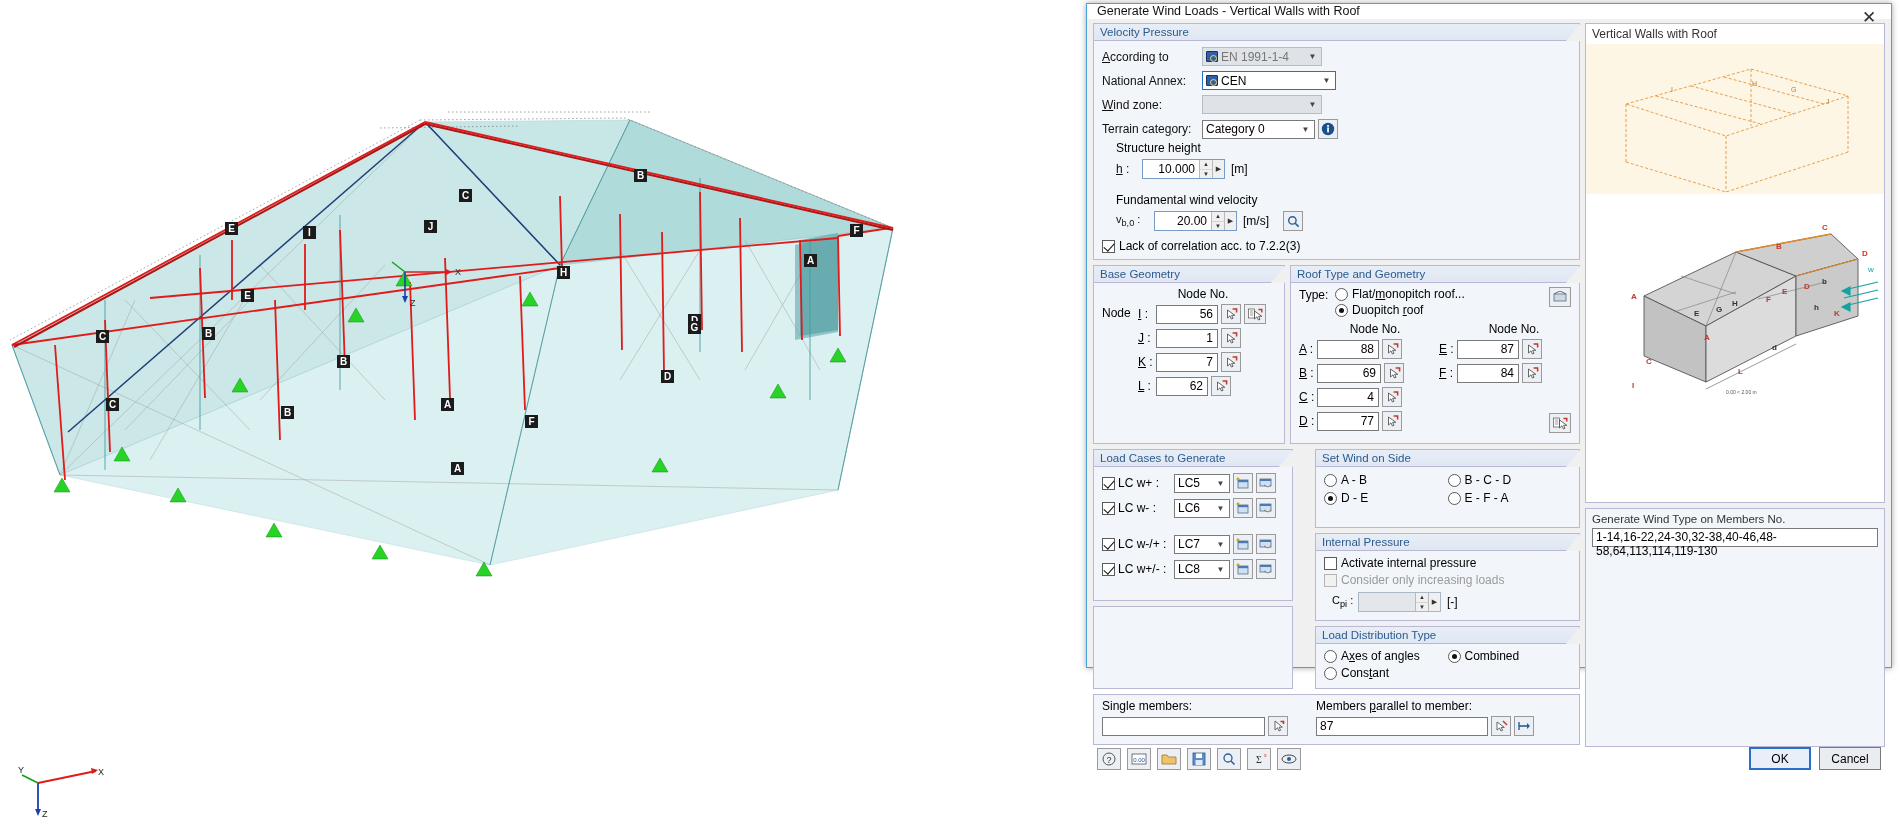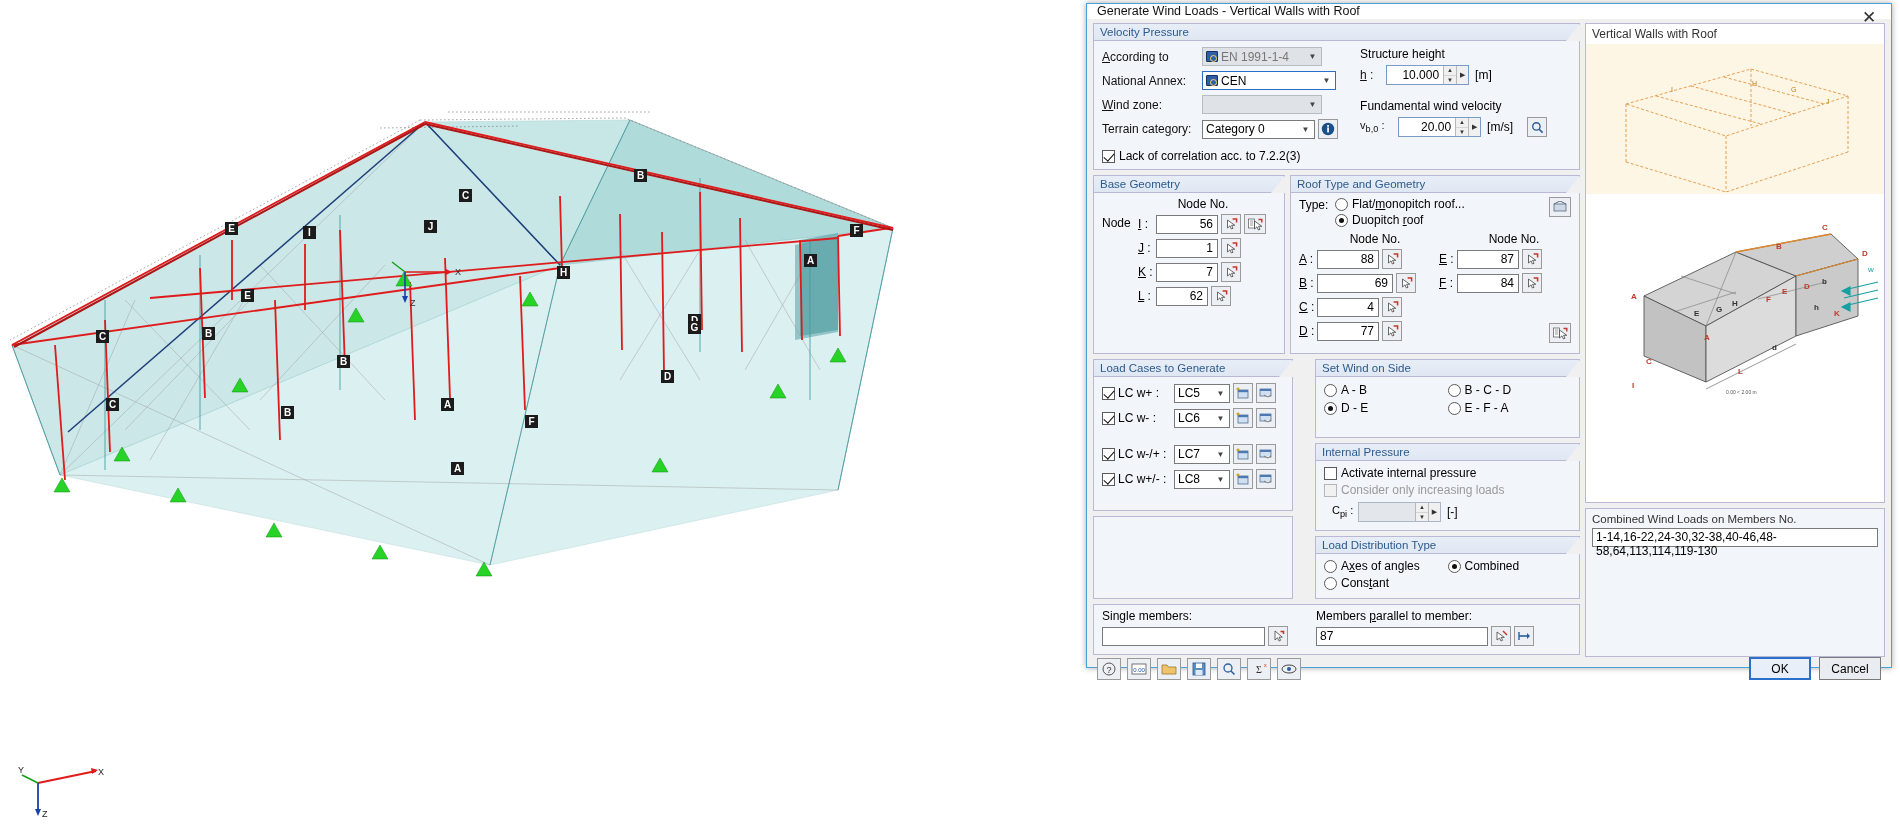--- a/index.html
+++ b/index.html
@@ -316,21 +316,21 @@
     <span>Generate Wind Loads  -  Vertical Walls with Roof</span>
     <div id="close-btn">✕</div>
   </div>
 
   <div id="dlg-body">
 
     <div id="left-col">
 
       <div class="group">
         <div class="g-title">Velocity Pressure</div>
-        <div class="g-body" style="display:flex;">
+        <div class="g-body" style="display:flex;flex-direction:column;">
           <div style="width:250px;">
             <div class="row">
               <label class="fld" style="width:100px;"><span class="u">A</span>ccording to</label>
               <div class="combo disabled" style="width:120px;">
                 <span class="flagicon"></span>
                 <span>EN 1991-1-4</span>
                 <span class="arrow">▼</span>
               </div>
             </div>
             <div class="row">
@@ -501,21 +501,21 @@
                       <span class="tbox" style="width:62px;">88</span>
                       <span class="tbtn" style="margin-left:3px;">
                         <svg width="13" height="13" viewBox="0 0 13 13">
                           <path d="M2.5 2 L2.5 10 L5 7.8 L6.4 11 L8 10.3 L6.6 7.3 L9.8 7.3 Z" fill="#fff" stroke="#444" stroke-width=".8"></path>
                           <path d="M7.6 1 L11.6 1 L11.6 4.6" fill="none" stroke="#c0392b" stroke-width="1.5"></path>
                         </svg>
                       </span>
                     </div>
                     <div class="row" style="margin-bottom: 4px;">
                       <span class="fld" style="width:18px;"><span class="u">B</span> :</span>
-                      <span class="tbox" style="width:76px;">69</span>
+                      <span class="tbox" style="width:64px;">69</span>
                       <span class="tbtn" style="margin-left:3px;">
                         <svg width="13" height="13" viewBox="0 0 13 13">
                           <path d="M2.5 2 L2.5 10 L5 7.8 L6.4 11 L8 10.3 L6.6 7.3 L9.8 7.3 Z" fill="#fff" stroke="#444" stroke-width=".8"></path>
                           <path d="M7.6 1 L11.6 1 L11.6 4.6" fill="none" stroke="#c0392b" stroke-width="1.5"></path>
                         </svg>
                       </span>
                     </div>
                     <div class="row" style="margin-bottom: 4px;">
                       <span class="fld" style="width:18px;"><span class="u">C</span> :</span>
                       <span class="tbox" style="width:62px;">4</span>
@@ -849,21 +849,21 @@
 
             <g stroke="#555" stroke-width="0.6">
               <line x1="120" y1="345" x2="210" y2="300"></line>
             </g>
             <text x="140" y="350" font-size="5" fill="#555" font-family="Liberation Sans, sans-serif">0.00 &lt; 2.00 m</text>
           </svg>
         </div>
       </div>
 
       <div class="genbox" style="flex:1; margin-top:5px;">
-        <div style="font-size:11.5px; color:#333; padding:4px 6px 3px 6px;">Combined Wind Loads on Members No.</div>
+        <div style="font-size:11.5px; color:#333; padding:4px 6px 3px 6px;">Generate Wind Type on Members No.</div>
         <div style="padding:0 6px 6px 6px;">
           <span class="tbox left" style="width:286px; display:block;">1-14,16-22,24-30,32-38,40-46,48-58,64,113,114,119-130</span>
         </div>
       </div>
     </div>
   </div>
 
   <div id="bottombar">
     <div class="bigbtn">
       <svg width="14" height="14" viewBox="0 0 14 14">

